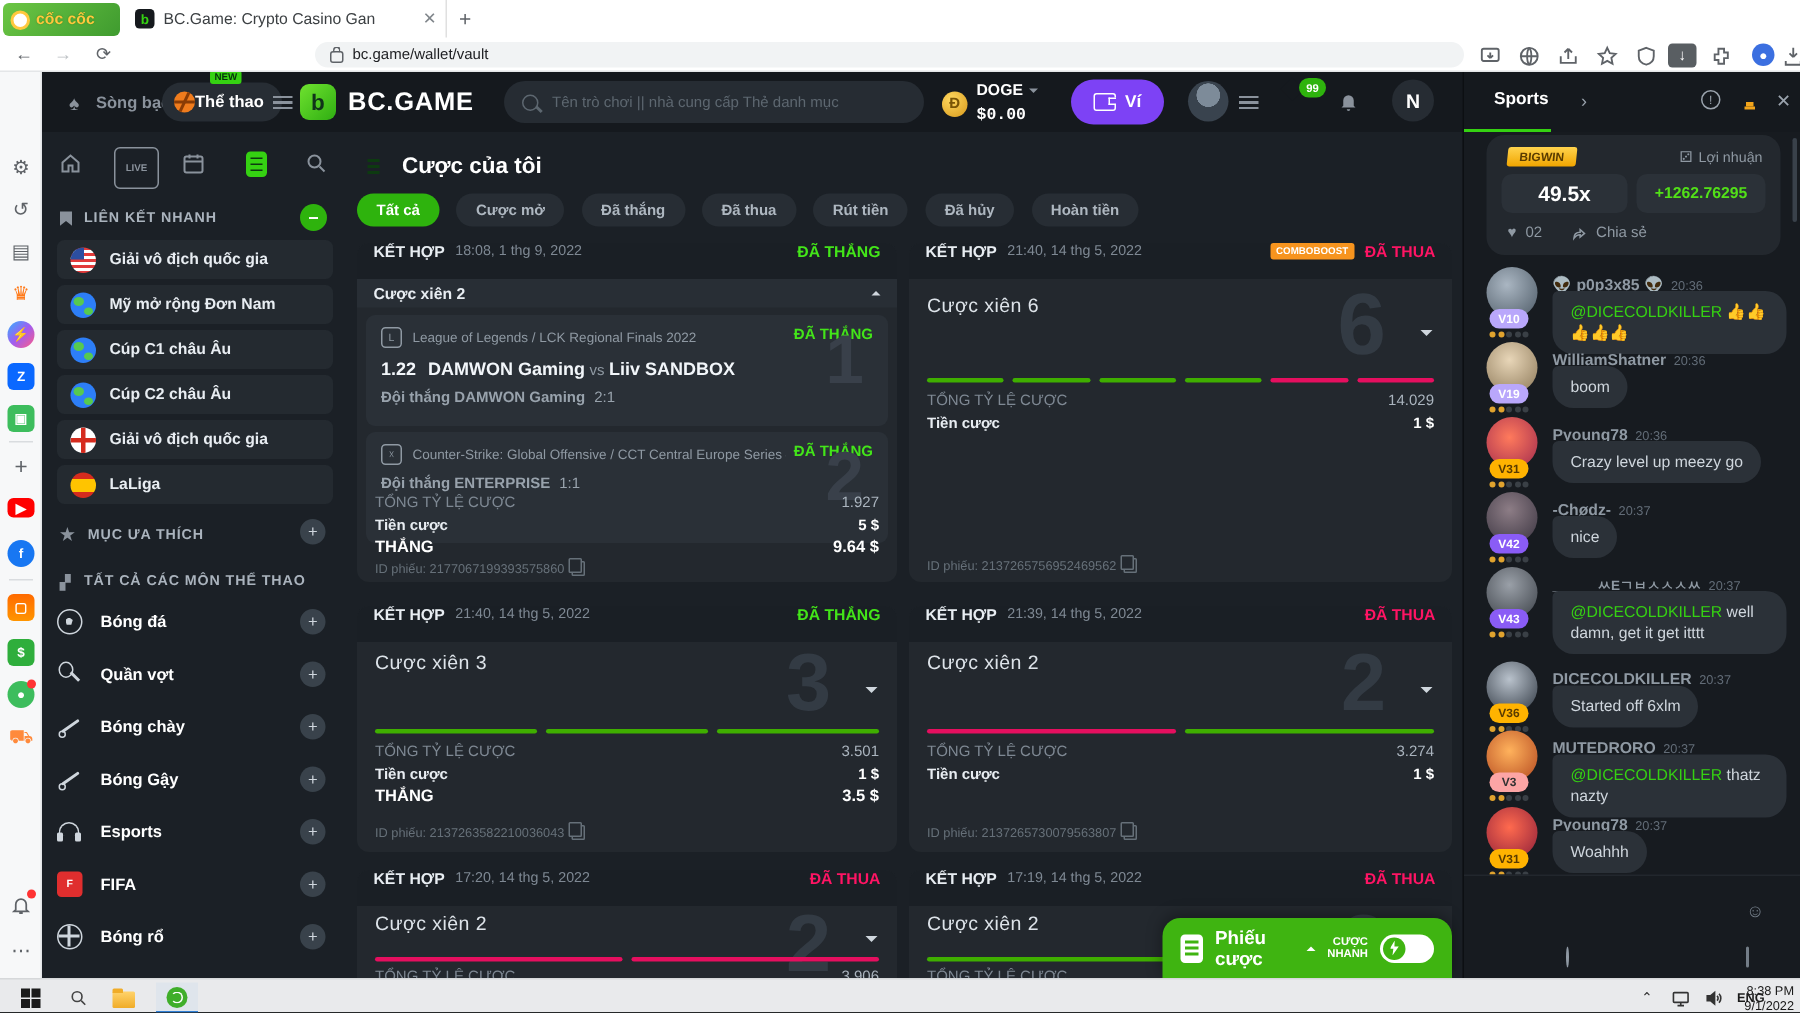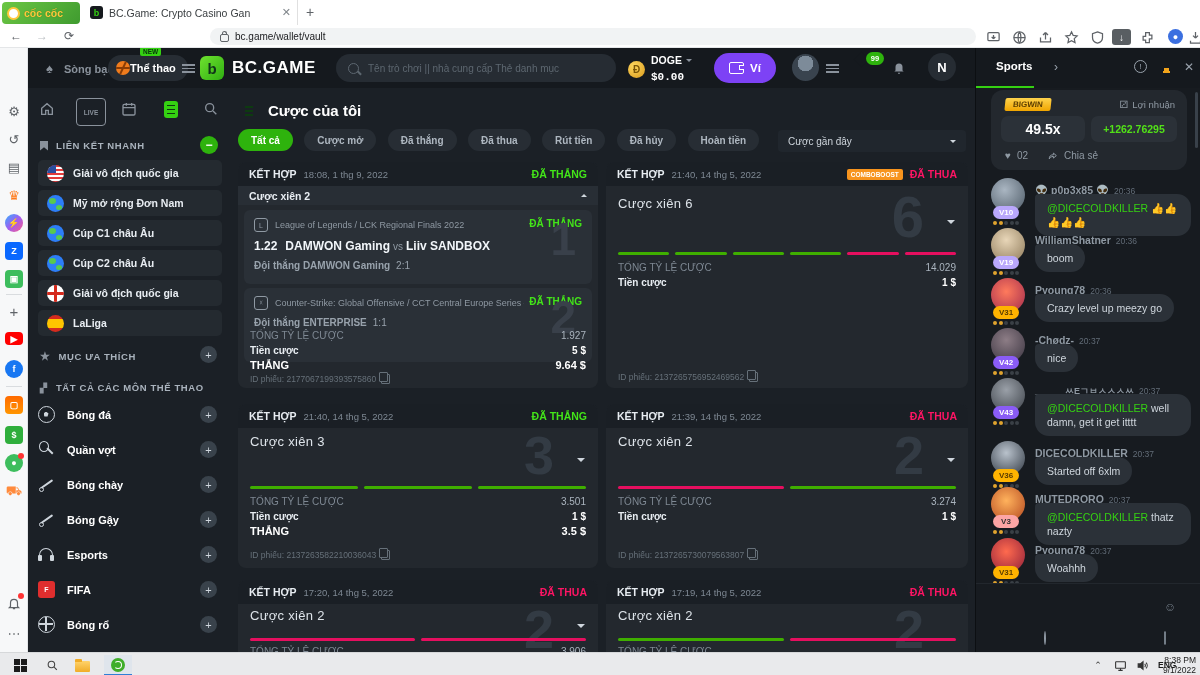--- a/index.html
+++ b/index.html
@@ -138,21 +138,21 @@
   #titleico{position:absolute;left:12px;top:14px;}
   .fpill{display:inline-flex;align-items:center;height:22px;padding:0 13px;border-radius:12px;background:#272d34;color:#aeb7c0;
     font-size:10px;font-weight:bold;margin-right:7px;}
   .fpill.active{background:#2eb30d;color:#fff;}
   #filters{position:absolute;left:8px;top:41px;white-space:nowrap;}
   #sortdd{position:absolute;left:548px;top:42px;width:188px;height:22px;background:#20262d;border-radius:4px;color:#cfd6dd;
     font-size:10px;display:flex;align-items:center;padding:0 10px;box-sizing:border-box;}
   #sortdd .caret-d{margin-left:auto;border-top-color:#cfd6dd;}
 
   .card{position:absolute;background:#23282e;border-radius:8px;overflow:hidden;}
-  .chead{position:absolute;left:0;top:0;right:0;height:24px;background:#1a1f25;display:flex;align-items:center;padding:0 11px;gap:7px;}
+  .chead{position:absolute;left:0;top:0;right:0;height:24px;background:#1a1f25;display:flex;align-items:flex-start;padding:0 11px;gap:7px;}
   .ctype{font-size:10.5px;font-weight:bold;color:#e8edf2;}
   .ctime{font-size:9.5px;color:#7e8893;}
   .cst{margin-left:auto;font-size:10.5px;font-weight:bold;}
   .win{color:#43e519;}.lose{color:#ff1464;}
   .boost{background:#f7941e;color:#fff;font-size:6.5px;font-weight:bold;border-radius:2px;padding:2px 4px;margin-left:auto;}
   .boost + .cst{margin-left:0;}
   .cname{position:absolute;left:12px;font-size:13px;color:#dde3e9;letter-spacing:.3px;}
   .cnamebar{position:absolute;left:0;top:24px;right:0;height:19px;background:#282e35;display:flex;align-items:center;padding:0 11px;
     font-size:10.5px;font-weight:bold;color:#e8edf2;}
   .carup{width:0;height:0;border:3.5px solid transparent;border-bottom-color:#cfd6dd;margin-left:auto;margin-bottom:3px;}
@@ -493,24 +493,20 @@
 
       <div id="filters">
         <span class="fpill active">Tất cả</span>
         <span class="fpill">Cược mở</span>
         <span class="fpill">Đã thắng</span>
         <span class="fpill">Đã thua</span>
         <span class="fpill">Rút tiền</span>
         <span class="fpill">Đã hủy</span>
         <span class="fpill">Hoàn tiền</span>
       </div>
-      <div id="sortdd">
-        <span>Cược gần đây</span>
-          <span class="caret-d"></span>
-      </div>
 
       <div class="card" style="left:8px;top:74px;width:360px;height:226px;">
         <div class="chead">
           <span class="ctype">KẾT HỢP</span>
           <span class="ctime">18:08, 1 thg 9, 2022</span>
           <span class="cst win">ĐÃ THẮNG</span>
         </div>
         <div class="cnamebar">
             <span>Cược xiên 2</span>
             <span class="carup"></span>
@@ -673,20 +669,29 @@
         <div class="bars" style="top:58px;">
             <i class="seg w"></i>
             <i class="seg l"></i>
           </div>
         <div class="krow" style="top:66px;">
             <span>TỔNG TỶ LỆ CƯỢC</span>
             <span class="v"></span>
           </div>
       </div>
 
+      <div id="betslip">
+        <span class="bsico"></span>
+        <span class="bslabel">Phiếu cược</span>
+        <span class="carup-w"></span>
+        <span id="quickbet">
+          <span>CƯỢC</span><br><span>NHANH</span>
+        </span>
+        <span id="qtoggle"></span>
+      </div>
     </div>
 
     <div id="panel">
       <div id="phead">
         <span id="ptab">Sports</span>
         <span id="ptab-under"></span>
         <span class="pico" style="left:78px;">›</span>
         <span class="pico" style="left:158px;">
             <span class="infoc">!</span>
           </span>

